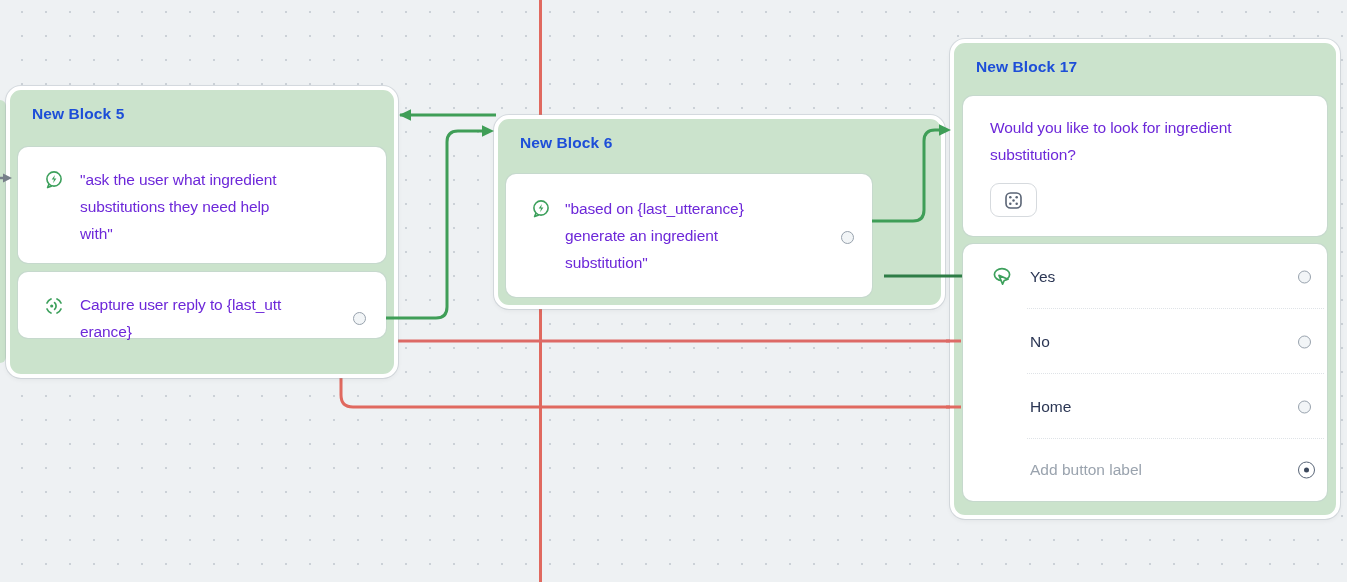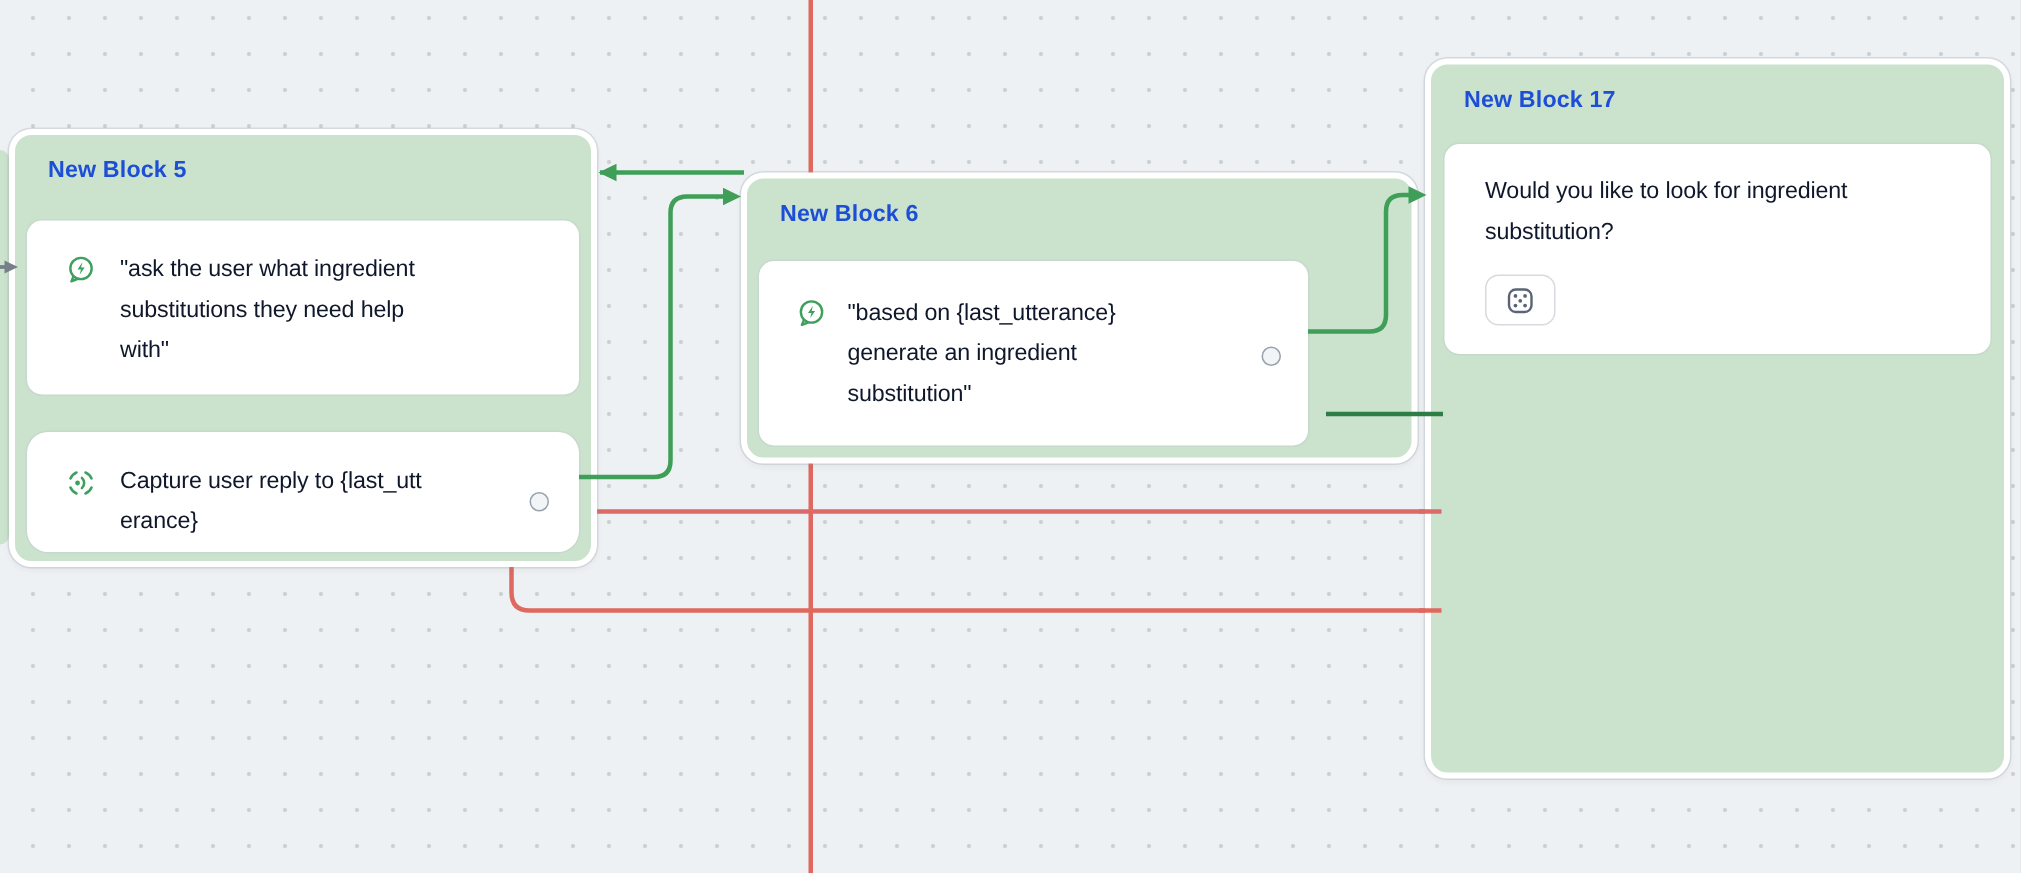--- a/index.html
+++ b/index.html
@@ -22,37 +22,37 @@
   .block-header{
     position:absolute;left:22px;top:15px;
     font-size:15.5px;font-weight:700;color:#1d4ed8;letter-spacing:.1px;
   }
   .card{
     position:absolute;box-sizing:border-box;background:#ffffff;border-radius:10px;
     box-shadow:0 0 0 1px rgba(188,198,206,.35);
   }
   .card-text{
     position:absolute;white-space:pre-line;
-    font-size:15.5px;line-height:27px;color:#0f172a;letter-spacing:-.1px;
+    font-size:15.5px;line-height:27px;color:#6d28d9;letter-spacing:-.1px;
   }
   .card-icon{position:absolute;width:22px;height:22px;}
   .port{
     position:absolute;box-sizing:border-box;width:13px;height:13px;border-radius:50%;
     background:#f2f5f7;border:1.5px solid #98a2ad;
   }
   .port.focused{
     width:17px;height:17px;background:#ffffff;border:1.5px solid #5a6678;
     display:flex;align-items:center;justify-content:center;
   }
   .port.focused::after{content:"";width:5px;height:5px;border-radius:50%;background:#3c485c;}
 
   
   #block5{left:6px;top:86px;width:392px;height:292px;padding-left:44px;}
   #b5-card1{left:8px;top:57px;width:368px;height:116px;}
-  #b5-card2{left:8px;top:198px;width:368px;height:80px;border-radius:14px;}
+  #b5-card2{left:8px;top:182px;width:368px;height:66px;}
   #b5-card1 .card-icon{left:25px;top:22px;}
   #b5-card1 .card-text{left:62px;top:19px;width:290px;}
   #b5-card2 .card-icon{left:25px;top:23px;}
   #b5-card2 .card-text{left:62px;top:19px;width:270px;}
   #b5-port{left:335px;top:40px;}
 
   
   #block6{left:494px;top:115px;width:451px;height:194px;}
   #b6-card1{left:8px;top:55px;width:366px;height:123px;}
   #b6-card1 .card-icon{left:24px;top:24px;}
@@ -155,20 +155,42 @@
           <g fill="#5a6475">
             <circle cx="7.3" cy="7.3" r="1.25"></circle>
             <circle cx="13.7" cy="7.3" r="1.25"></circle>
             <circle cx="10.5" cy="10.5" r="1.25"></circle>
             <circle cx="7.3" cy="13.7" r="1.25"></circle>
             <circle cx="13.7" cy="13.7" r="1.25"></circle>
           </g>
         </svg>
       </div>
     </div>
+    <div class="card" id="b17-card2">
+      <div class="btn-row divided" style="top:0;">
+        <svg class="row-icon" viewBox="0 0 24 22">
+          <ellipse cx="12" cy="8.6" rx="7.6" ry="5.9" fill="none" stroke="#3da05c" stroke-width="1.7"></ellipse>
+          <path d="M9 9.4 L12.6 18.2 L14.2 14.5 L18 13.2 Z" fill="#ffffff" stroke="#3da05c" stroke-width="1.7" stroke-linejoin="round"></path>
+        </svg>
+        <div class="row-label">Yes</div>
+        <div class="port"></div>
+      </div>
+      <div class="btn-row divided" style="top:65px;">
+        <div class="row-label">No</div>
+        <div class="port"></div>
+      </div>
+      <div class="btn-row divided" style="top:130px;">
+        <div class="row-label">Home</div>
+        <div class="port"></div>
+      </div>
+      <div class="btn-row" style="top:195px;height:62px;">
+        <div class="row-label placeholder">Add button label</div>
+        <div class="port focused"></div>
+      </div>
+    </div>
   </div>
 
   <svg class="layer overlay" viewBox="0 0 1347 582">
 
     <line x1="0" y1="178" x2="4" y2="178" stroke="#77808a" stroke-width="2.5"></line>
     <polygon points="12,178 3,173.6 3,182.4" fill="#77808a"></polygon>
 
     <line x1="400" y1="115" x2="496" y2="115" stroke="#3f9e57" stroke-width="3"></line>
     <polygon points="399,115 411,109.2 411,120.8" fill="#3f9e57"></polygon>
 

